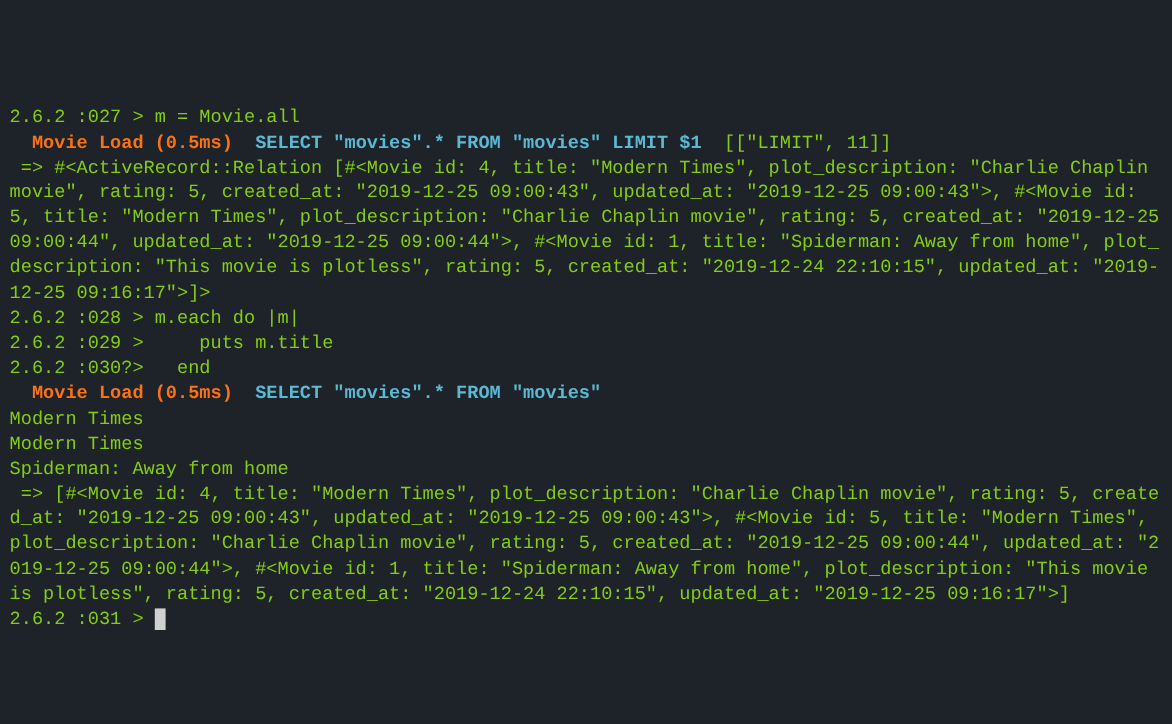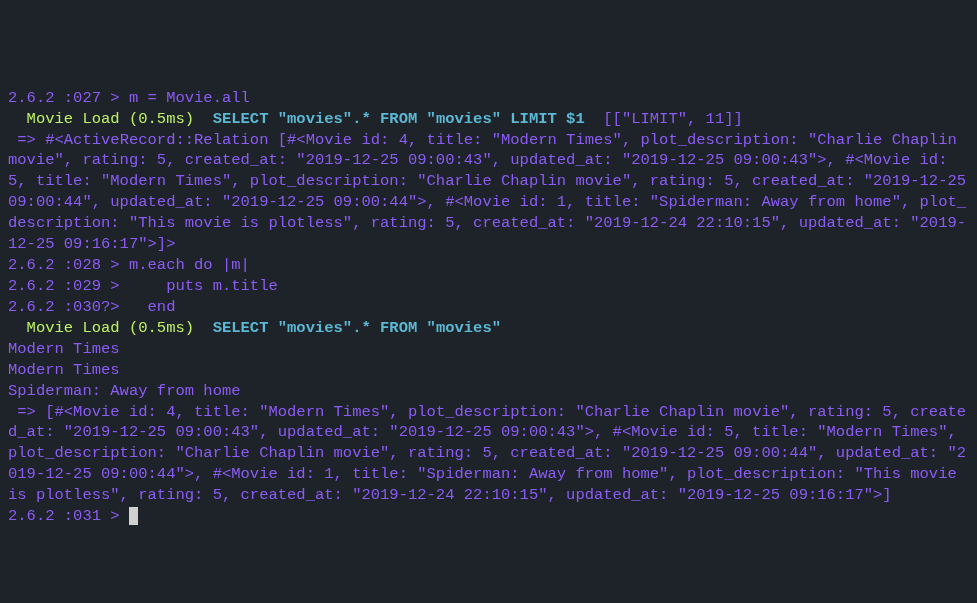--- a/index.html
+++ b/index.html
@@ -13,23 +13,23 @@
       font-family: 'Consolas', 'Monaco', 'Courier New', monospace;
       font-size: 15.5px;
       line-height: 1.35;
       padding: 4px 8px;
       width: 977px;
       height: 603px;
       overflow: hidden;
       white-space: pre-wrap;
       word-break: break-all;
     }
-    .bold-key { color: #bef264; font-weight: normal; }
+    .bold-key { color: #f97316; font-weight: bold; }
     .sql-yellow { color: #5bb9d4; font-weight: bold; }
-    .plain { color: #8b5cf6; }
+    .plain { color: #84cc16; }
     .cursor {
       display: inline-block;
       width: 9px;
       height: 18px;
       background: #d0d0d0;
       vertical-align: text-bottom;
     }
     .line { display: block; }
   </style>
 </head>

